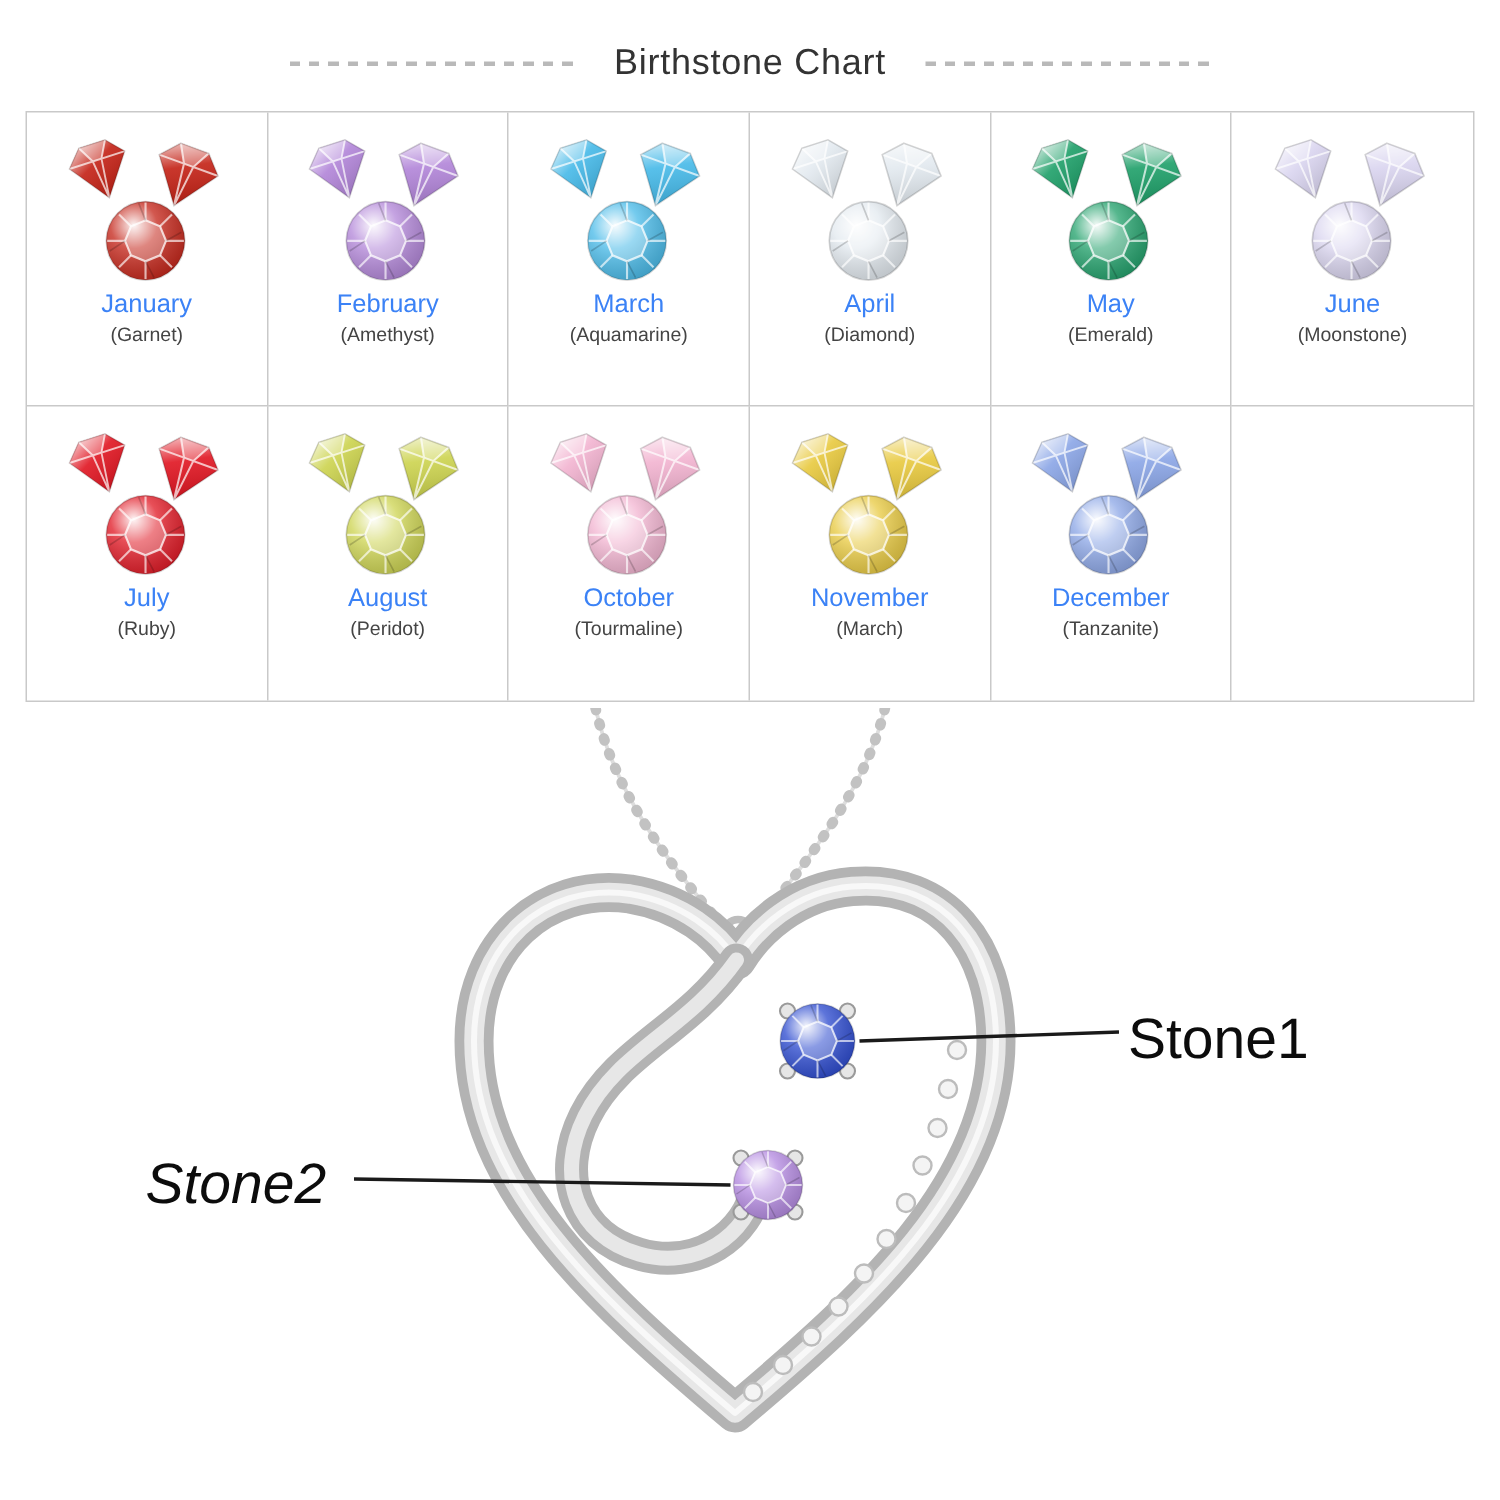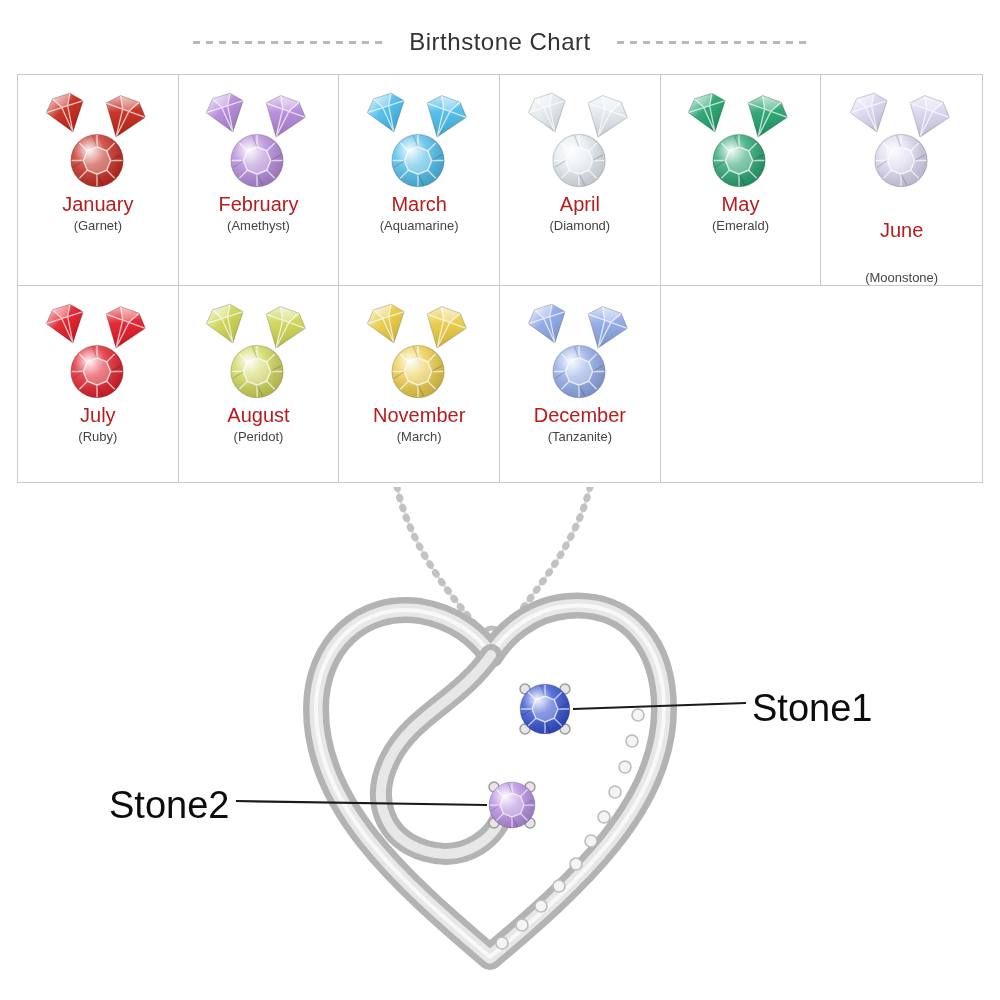--- a/index.html
+++ b/index.html
@@ -6,32 +6,32 @@
   body{width:1000px;height:1000px;overflow:hidden;font-family:"Liberation Sans",sans-serif;color:#3c3c3c;position:relative;}
 
   
   .title-row{display:flex;align-items:center;justify-content:center;margin-top:20px;height:44px;}
   .dash-line{width:190px;height:3px;background:repeating-linear-gradient(90deg,#b9b9b9 0 7px,transparent 7px 13px);margin:0 26px;}
   .page-title{font-size:24px;color:#333;letter-spacing:0.5px;}
 
   
   .bs-table{width:964px;margin:10px auto 0;border:1px solid #c9c9c9;display:grid;grid-template-columns:repeat(6,1fr);}
   .cell{border-right:1px solid #c9c9c9;border-bottom:1px solid #c9c9c9;min-height:196px;display:flex;flex-direction:column;align-items:center;padding-top:12px;box-sizing:border-box;}
-  .cell:nth-child(6n){border-right:none;gap:26px;}
+  .cell:nth-child(6n){border-right:none;}
   .cell:nth-child(n+7){border-bottom:none;}
   .cluster{width:118px;height:102px;display:block;}
-  .month{font-size:20px;color:#b91c1c;margin-top:4px;line-height:1.15;}
+  .month{font-size:17px;color:#3b82f6;margin-top:4px;line-height:1.15;}
   .stone{font-size:13px;color:#444;margin-top:2px;}
 
   
   .pendant-area{position:relative;width:1000px;height:540px;margin-top:4px;}
   .pendant-svg{position:absolute;left:0;top:0;}
   .stone-label{position:absolute;font-size:38px;color:#0c0c0c;}
   #stone1-label{left:752px;top:200px;}
-  #stone2-label{left:109px;top:297px;}
+  #stone2-label{left:97px;top:297px;font-style:italic;}
   .defs-holder{position:absolute;width:0;height:0;overflow:hidden;}
 </style>
 </head>
 <body>
 
 <svg class="defs-holder" aria-hidden="true">
   <defs>
     <radialGradient id="g-shine" cx="0.35" cy="0.3" r="0.85">
       <stop offset="0" stop-color="rgba(255,255,255,0.95)"></stop>
       <stop offset="0.35" stop-color="rgba(255,255,255,0.25)"></stop>
@@ -142,20 +142,29 @@
     <svg class="cluster" viewBox="0 0 120 104" style="color: rgb(204, 211, 78);">
       <use href="#gem-diamond" x="2" y="0" width="52" height="52" transform="rotate(-18 28 26)"></use>
       <use href="#gem-diamond" x="58" y="2" width="56" height="56" transform="rotate(20 86 30)"></use>
       <use href="#gem-round" x="30" y="46" width="58" height="58"></use>
     </svg>
     <div class="month">August</div>
     <div class="stone">(Peridot)</div>
   </div>
 
 
+  <div class="cell">
+    <svg class="cluster" viewBox="0 0 120 104" style="color: rgb(242, 179, 208);">
+      <use href="#gem-diamond" x="2" y="0" width="52" height="52" transform="rotate(-18 28 26)"></use>
+      <use href="#gem-diamond" x="58" y="2" width="56" height="56" transform="rotate(20 86 30)"></use>
+      <use href="#gem-round" x="30" y="46" width="58" height="58"></use>
+    </svg>
+    <div class="month">October</div>
+    <div class="stone">(Tourmaline)</div>
+  </div>
 
   <div class="cell">
     <svg class="cluster" viewBox="0 0 120 104" style="color: rgb(232, 201, 62);">
       <use href="#gem-diamond" x="2" y="0" width="52" height="52" transform="rotate(-18 28 26)"></use>
       <use href="#gem-diamond" x="58" y="2" width="56" height="56" transform="rotate(20 86 30)"></use>
       <use href="#gem-round" x="30" y="46" width="58" height="58"></use>
     </svg>
     <div class="month">November</div>
     <div class="stone">(March)</div>
   </div>

